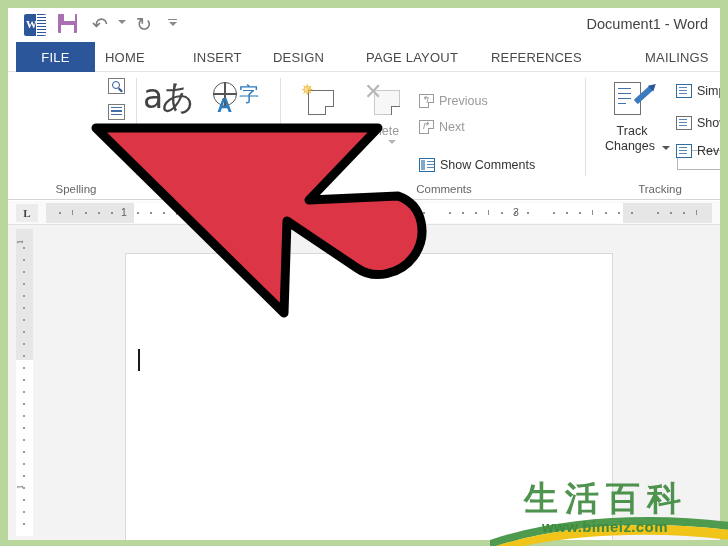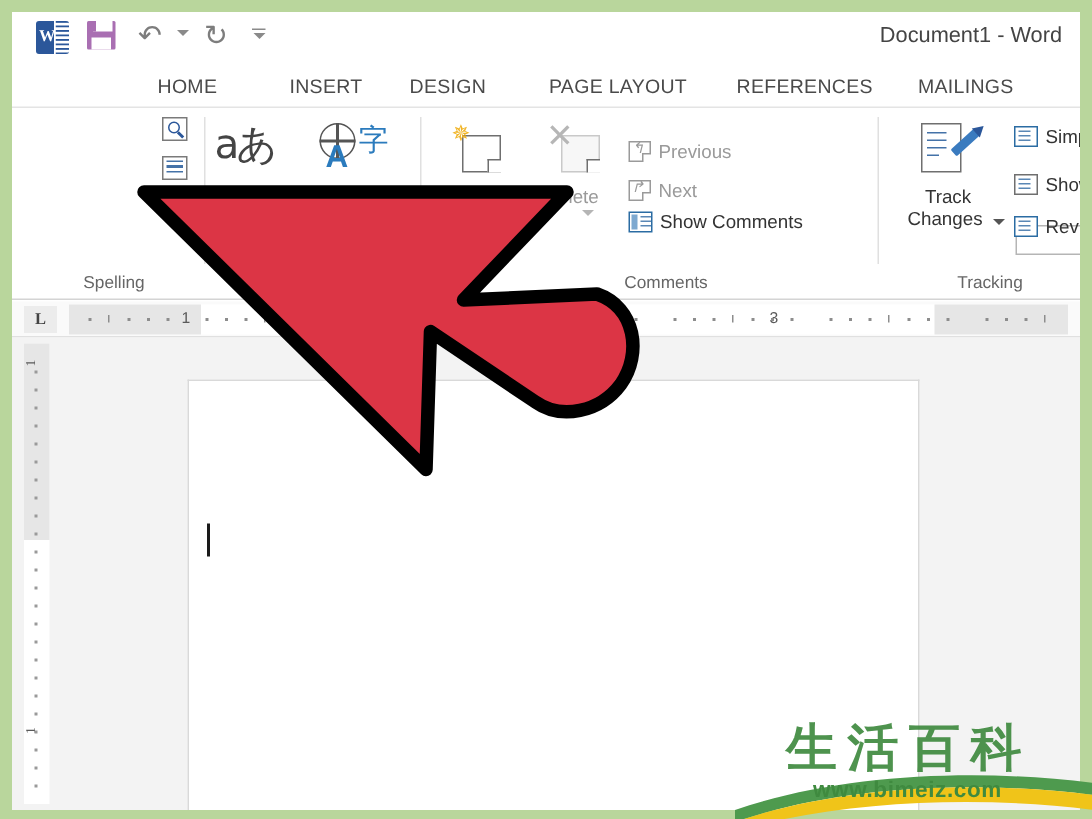--- a/index.html
+++ b/index.html
@@ -120,21 +120,21 @@
   .mini-lines{ position:absolute; left:2px; top:2px; }
   .mini-lines i{ display:block; width:11px; height:1.4px; background:#4472a8; margin-bottom:2px;}
   .mag {
     position:absolute; left:3px; top:2px; width:8px; height:8px;
     border:1.6px solid #2b579a; border-radius:50%;
   }
   .mag::after{content:"";position:absolute;right:-4px;bottom:-3px;width:5px;height:1.6px;background:#2b579a;transform:rotate(45deg);}
   .num123{ position:absolute;left:1px;bottom:0;font-size:7px;color:#2b579a;background:#dce6f2;padding:0 1px;}
   
   #thesaurus-ic {
-    position:absolute; left:135px; top:10px; font-size:27px; color:#444;
+    position:absolute; left:135px; top:10px; font-size:33px; color:#444;
     font-family:"DejaVu Sans", sans-serif; line-height:30px; letter-spacing:-2px;
   }
   #translate-ic { position:absolute; left:205px; top:10px; width:58px; height:36px; }
   .globe {
     position:absolute; left:0; top:0; width:24px; height:24px;
     border:1.6px solid #555; border-radius:50%;
   }
   .globe::before{content:"";position:absolute;left:10px;top:-1px;width:1.5px;height:24px;background:#555;}
   .globe::after{content:"";position:absolute;left:-1px;top:10px;width:24px;height:1.5px;background:#555;}
   #translate-A { position:absolute; left:4px; top:12px; font-size:21px; color:#2b7bbd; font-weight:bold; line-height:21px;}
@@ -284,26 +284,27 @@
     <div class="qat" id="qat-more">
       <div class="dash-caret">
           <div class="l1"></div>
           <div class="tiny-caret" style="margin-left:.5px"></div>
         </div>
     </div>
     <div id="doc-title">Document1 - Word</div>
   </div>
 
   <div id="tabstrip">
+    <div id="file-tab">FILE</div>
     <div class="tab" style="left:97px">HOME</div>
     <div class="tab" style="left:185px">INSERT</div>
     <div class="tab" style="left:265px">DESIGN</div>
     <div class="tab" style="left:483px">REFERENCES</div>
     <div class="tab" style="left:358px">PAGE LAYOUT</div>
-    <div class="tab" style="left:604px">MAILINGS</div>
+    <div class="tab" style="left:637px">MAILINGS</div>
   </div>
 
   <div id="ribbon">
 
 
     <div class="mini-ic" style="left:100px; top:6px;">
       <div class="mini-box">
           <span class="mag"></span>
         </div>
     </div>
@@ -353,21 +354,21 @@
           <i class="curvearr">↰</i>
         </span>
       <span>Previous</span>
     </div>
     <div class="cmd-row" style="left:411px; top:48px;">
       <span class="mini-prev">
           <i class="curvearr">↱</i>
         </span>
       <span>Next</span>
     </div>
-    <div class="cmd-row active" style="left:411px; top:69px;">
+    <div class="cmd-row active" style="left:411px; top:86px;">
       <span class="showc-ic"></span>
       <span>Show Comments</span>
     </div>
 
     <div class="grp-label" style="left:306px; width:260px;">Comments</div>
     <div class="grp-sep" style="left:577px;"></div>
 
     <div id="track-ic">
       <span class="tc-page">
         <i style="top:5px"></i>

